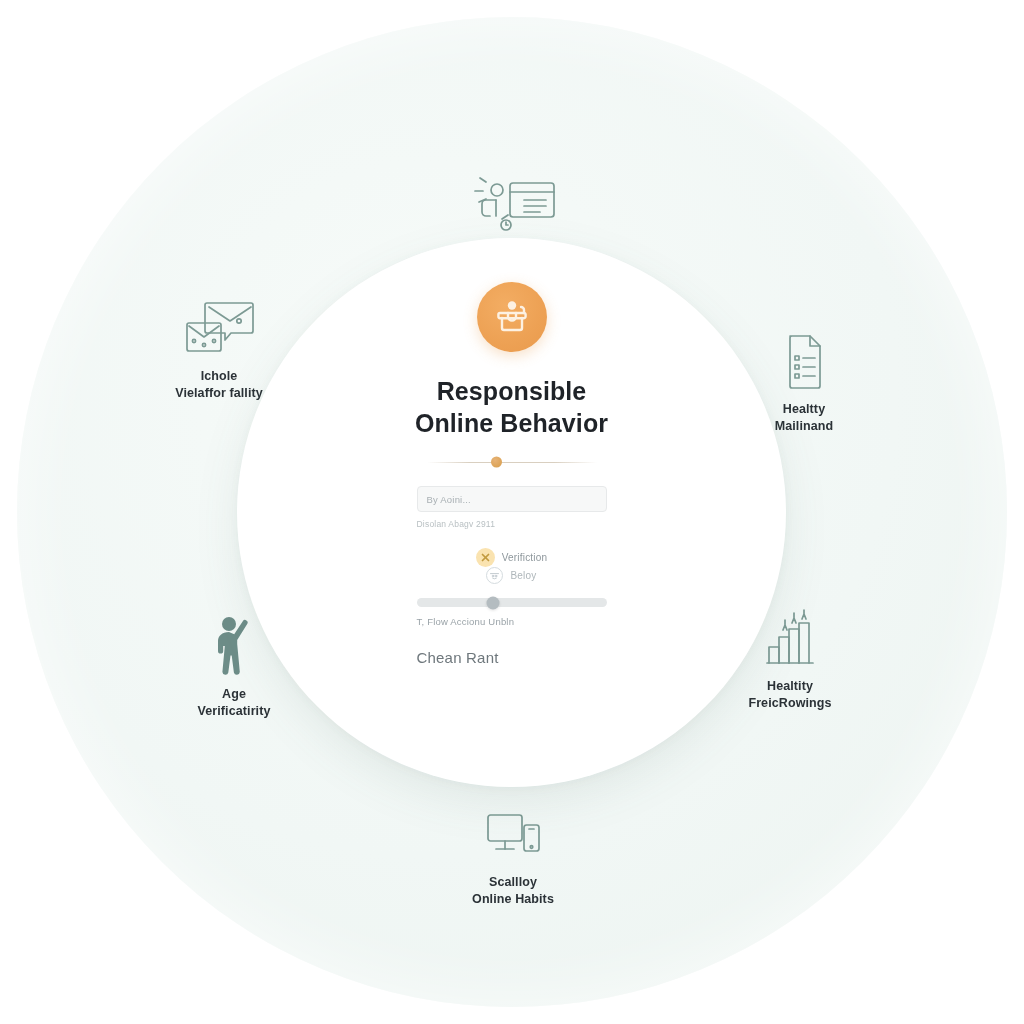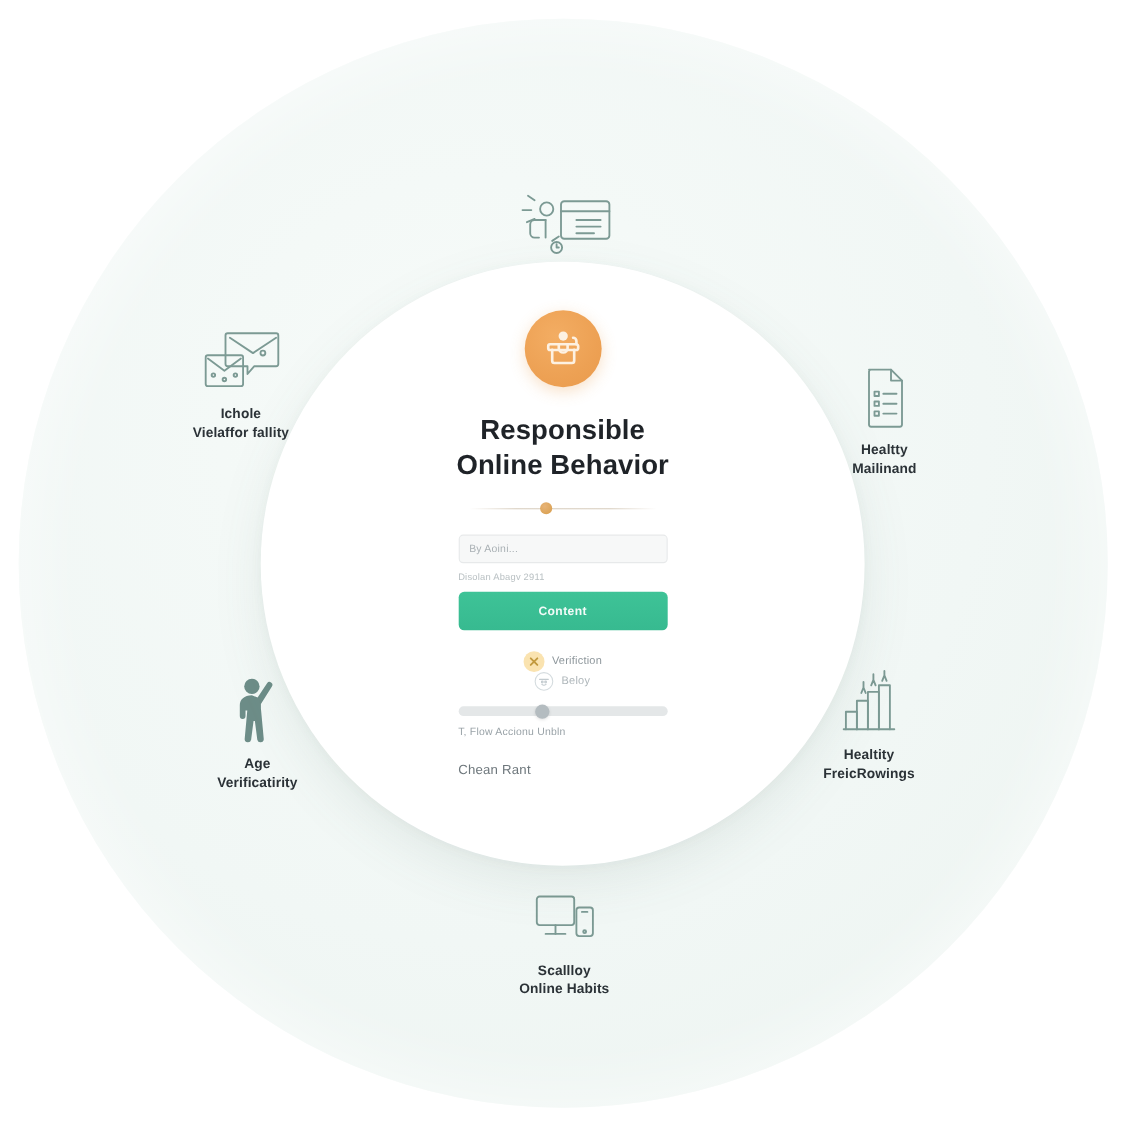--- a/index.html
+++ b/index.html
@@ -136,21 +136,21 @@
     width: 13px; height: 13px; border-radius: 50%;
     background: #b4bcc0;
     box-shadow: 0 1px 3px rgba(0,0,0,.12);
   }
   .slider-caption {
     margin-top: 9px;
     font-size: 9.5px; color: #9aa3a8; letter-spacing:.2px;
   }
   .footer-note {
     margin-top: 22px;
-    font-size: 12px; color: #6e777c; letter-spacing:.2px;
+    font-size: 15px; color: #6e777c; letter-spacing:.2px;
   }
 
   
   .node { position: absolute; width: 170px; text-align: center; }
   .node .node-icon { display:flex; align-items:flex-end; justify-content:center; height: 62px; }
   .node .node-label {
     margin-top: 9px;
     font-size: 12.5px; font-weight: bold; color: #2b3237;
     line-height: 1.38; letter-spacing: .1px;
   }
@@ -321,21 +321,20 @@
     </div>
 
     <div class="form-col">
 
       <div class="text-input">
         <span>By Aoini...</span>
       </div>
 
       <div class="helper-text">Disolan Abagv 2911</div>
 
-      <button class="cta-button">Content</button>
 
       <div class="chip-row">
 
         <div class="chip">
           <span class="icon-circle-warn">
             <svg width="11" height="11" viewBox="0 0 11 11">
               <g stroke="#c29a3f" stroke-width="1.7" stroke-linecap="round">
                 <line x1="2.5" y1="2.5" x2="8.5" y2="8.5"></line>
                 <line x1="8.5" y1="2.5" x2="2.5" y2="8.5"></line>
               </g>

